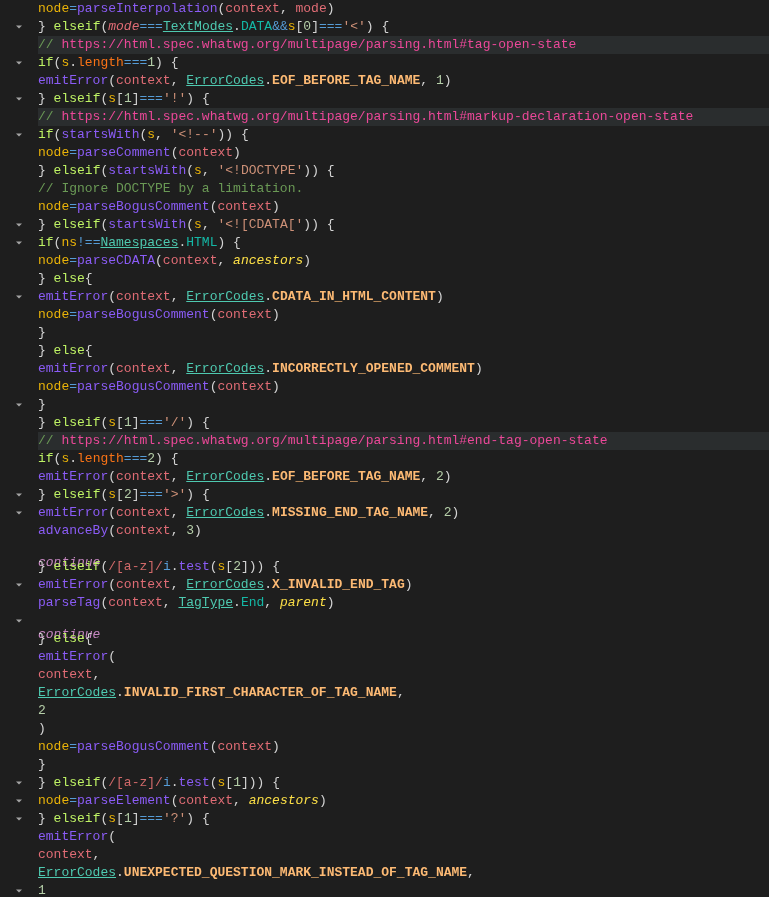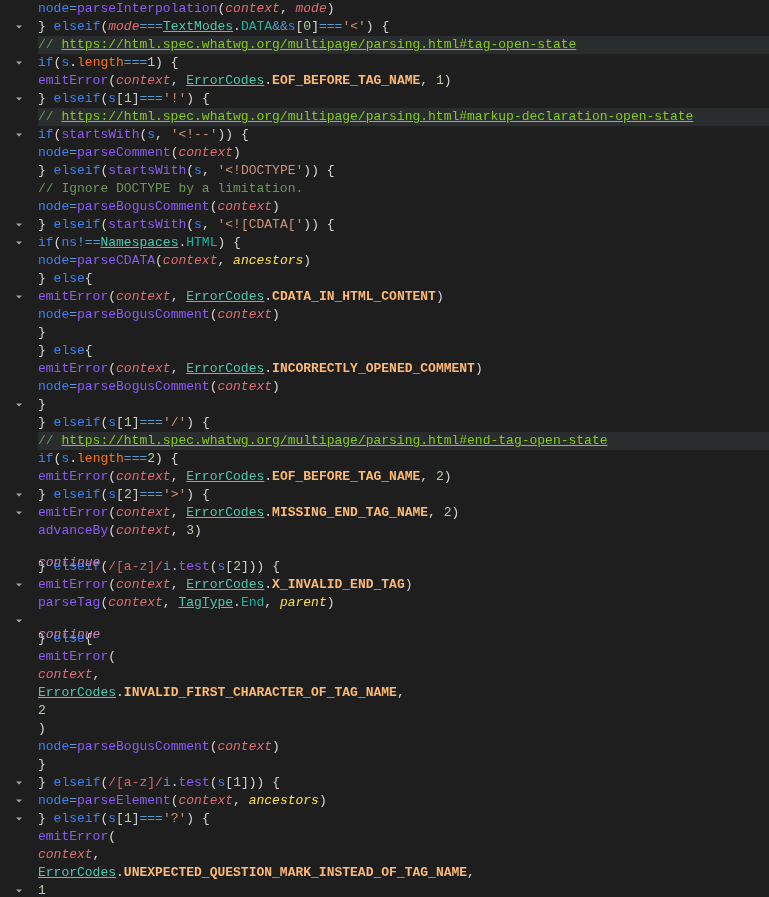--- a/index.html
+++ b/index.html
@@ -42,35 +42,35 @@
     height: 18px;
     display: flex;
     align-items: center;
   }
   .hl-line {
     background: #2a2d2e;
   }
   
   .tk-ident { color: #fdba74; font-weight: bold; }
   .tk-punc  { color: #d4d4d4; }
-  .tk-kw    { color: #3b82f6; } 
-  .tk-var   { color: #3b82f6; } 
+  .tk-kw    { color: #bef264; } 
+  .tk-var   { color: #eab308; } 
   .tk-prop  { color: #f97316; }
   .tk-fn    { color: #8b5cf6; }
   .tk-type  { color: #4ec9b0; }
   .tk-str   { color: #ce9178; }
   .tk-num   { color: #b5cea8; }
   .tk-cflow { color: #c586c0; font-style: italic; margin-top: 27px; }
   .tk-op    { color: #569cd6; }
   .tk-regex { color: #d16969; }
   .tk-comment { color: #6a9955; }
-  .tk-comment-link { text-decoration: underline; color: #84cc16; }
+  .tk-comment-link { color: #ec4899; }
   .tk-underline { text-decoration: underline; text-decoration-color: #4ec9b0; }
   .tk-enum  { color: #14b8a6; }
-  .tk-param { color: #e06c75; font-style: italic; }
+  .tk-param { color: #e06c75; }
   .tk-param2 { color: #fde047; font-style: italic; }
   .ital { font-style: italic; }
 </style>
 </head>
 <body>
 
 <div class="editor">
   <div class="gutter" id="gutter">
       <div class="gutter-row"></div>
       <div class="gutter-row">

